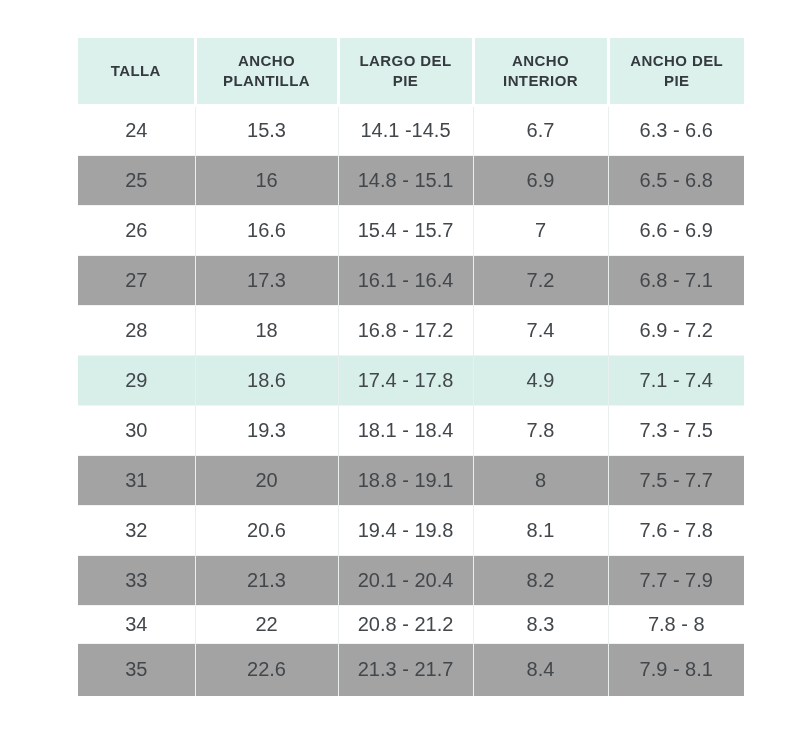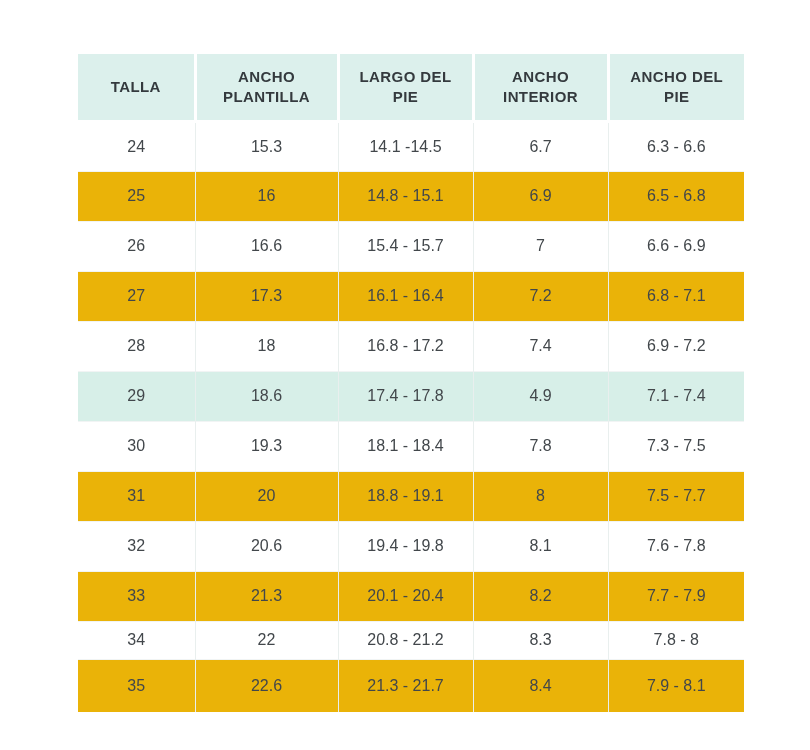--- a/index.html
+++ b/index.html
@@ -9,21 +9,20 @@
     height: 750px;
     background: #ffffff;
     overflow: hidden;
     font-family: "Liberation Sans", "DejaVu Sans", sans-serif;
   }
   .size-table-wrap {
     position: absolute;
     left: 78px;
     top: 38px;
     width: 666px;
-    margin-top: 16px;
   }
   table.size-table {
     border-collapse: collapse;
     table-layout: fixed;
     width: 666px;
   }
   col.c1 { width: 117px; }
   col.c2 { width: 143px; }
   col.c3 { width: 135px; }
   col.c4 { width: 135px; }
@@ -40,35 +39,35 @@
     vertical-align: middle;
     line-height: 1.35;
     padding: 6px 18px;
     box-sizing: border-box;
     border-left: 3px solid #ffffff;
   }
   thead th:first-child { border-left: none; }
 
   tbody td {
     height: 50px;
-    font-size: 16px;
+    font-size: 20px;
     font-weight: 400;
     color: #42474b;
     text-align: center;
     vertical-align: middle;
     padding: 0 6px;
     box-sizing: border-box;
     border-left: 1px solid #e9efee;
     border-top: 1px solid #f1f4f4;
   }
   tbody td:first-child { border-left: none; }
   tbody tr:first-child td { border-top: 3px solid #ffffff; }
 
   tbody tr.row-white td { background: #ffffff; }
-  tbody tr.row-mint  td { background: #eab308; }
+  tbody tr.row-mint  td { background: #a3a3a3; }
   tbody tr.row-highlight td { background: #d7efe8; }
 
   
   tbody tr:nth-child(11) td { height: 38px; }
   tbody tr:nth-child(12) td { height: 53px; }
 </style>
 </head>
 <body>
 
 <div class="size-table-wrap">

